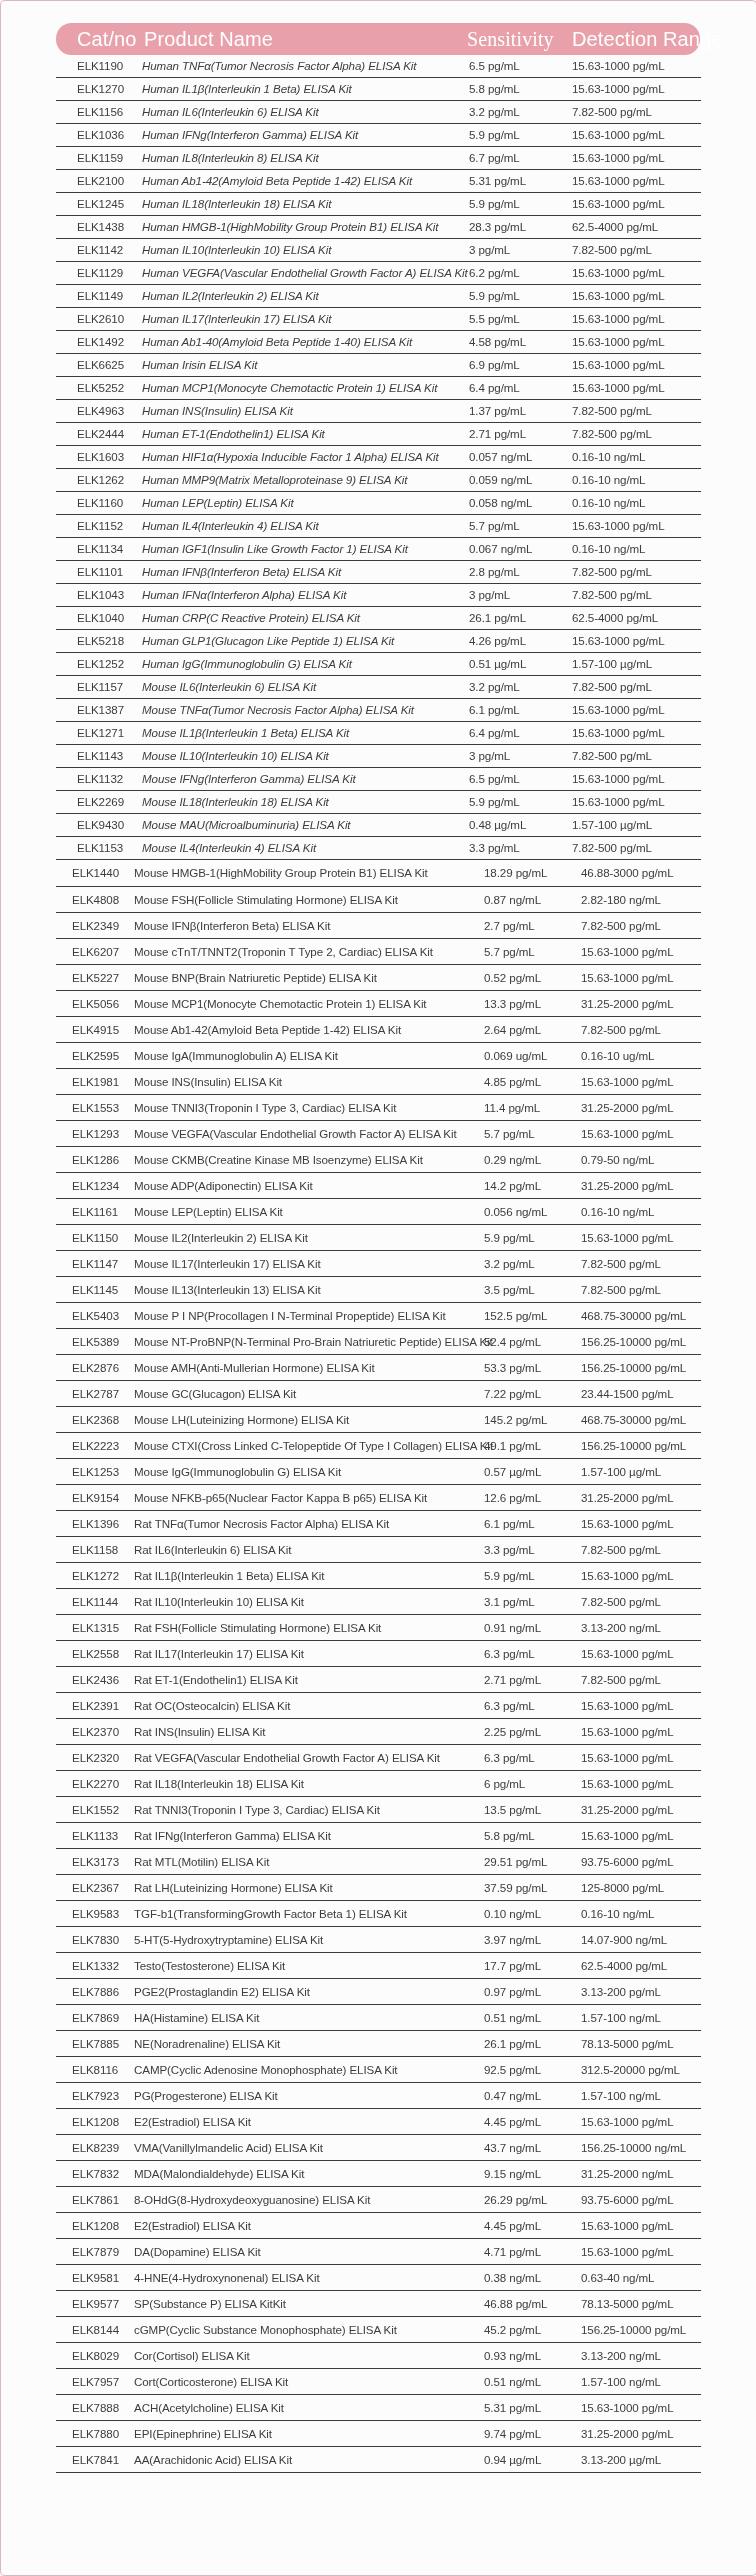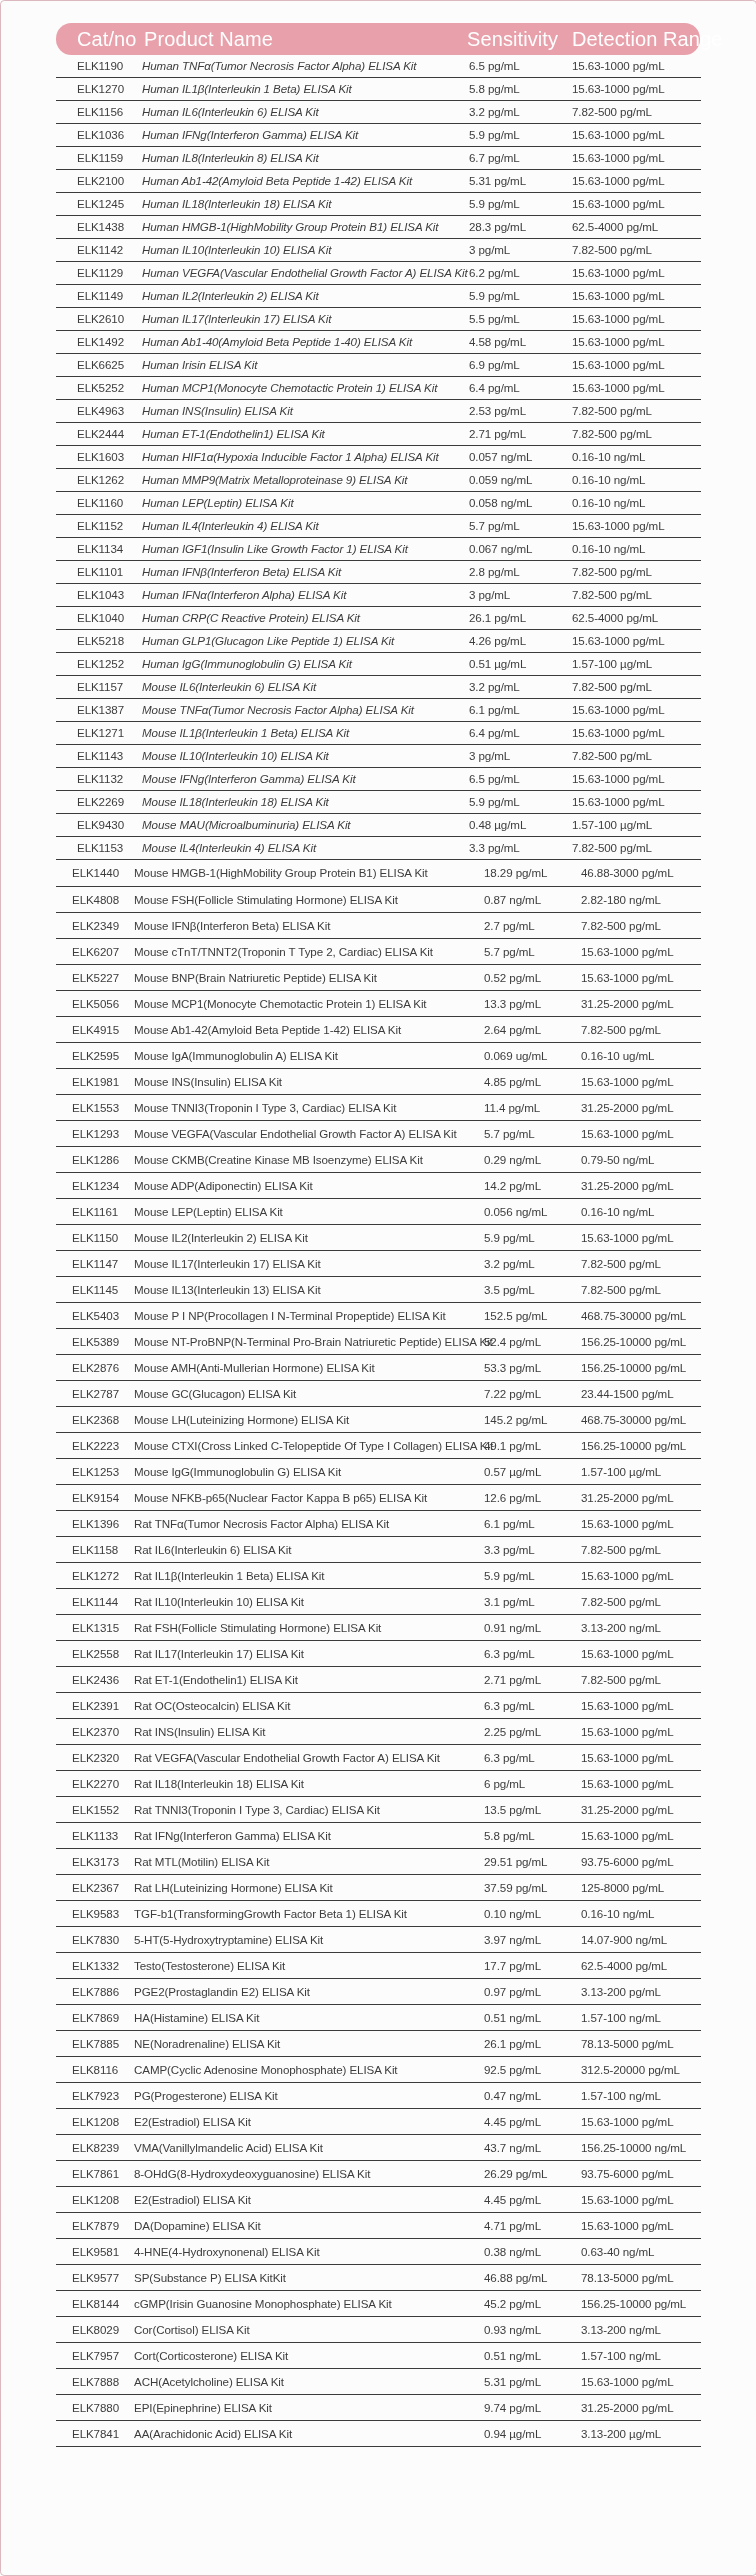--- a/index.html
+++ b/index.html
@@ -27,21 +27,21 @@
     letter-spacing: 0.1px;
   }
   .header-bar .hlabel {
     position: absolute;
     top: 50%;
     transform: translateY(-50%);
     white-space: nowrap;
   }
   .header-bar .h-cat  { left: 21px; }
   .header-bar .h-prod { left: 88px; }
-  .header-bar .h-sens { left: 411px; }
+  .header-bar .h-sens { left: 411px; font-family: Liberation Serif, serif; }
   .header-bar .h-det  { left: 516px; }
 
   .rows {
     margin: 0 56px 0 55px;
     width: 645px;
   }
 
   .row {
     position: relative;
     box-sizing: border-box;
@@ -169,21 +169,21 @@
   </div>
       <div class="row">
     <span class="cell-cat">ELK5252</span>
     <span class="cell-prod">Human MCP1(Monocyte Chemotactic Protein 1) ELISA Kit</span>
     <span class="cell-sens">6.4 pg/mL</span>
     <span class="cell-det">15.63-1000 pg/mL</span>
   </div>
       <div class="row">
     <span class="cell-cat">ELK4963</span>
     <span class="cell-prod">Human INS(Insulin) ELISA Kit</span>
-    <span class="cell-sens">2.53 pg/mL</span>
+    <span class="cell-sens">1.37 pg/mL</span>
     <span class="cell-det">7.82-500 pg/mL</span>
   </div>
       <div class="row">
     <span class="cell-cat">ELK2444</span>
     <span class="cell-prod">Human ET-1(Endothelin1) ELISA Kit</span>
     <span class="cell-sens">2.71 pg/mL</span>
     <span class="cell-det">7.82-500 pg/mL</span>
   </div>
       <div class="row">
     <span class="cell-cat">ELK1603</span>
@@ -589,20 +589,26 @@
     <span class="cell-sens">4.45 pg/mL</span>
     <span class="cell-det">15.63-1000 pg/mL</span>
   </div>
       <div class="row">
     <span class="cell-cat">ELK8239</span>
     <span class="cell-prod">VMA(Vanillylmandelic Acid) ELISA Kit</span>
     <span class="cell-sens">43.7 ng/mL</span>
     <span class="cell-det">156.25-10000 ng/mL</span>
   </div>
       <div class="row">
+    <span class="cell-cat">ELK7832</span>
+    <span class="cell-prod">MDA(Malondialdehyde) ELISA Kit</span>
+    <span class="cell-sens">9.15 ng/mL</span>
+    <span class="cell-det">31.25-2000 ng/mL</span>
+  </div>
+      <div class="row">
     <span class="cell-cat">ELK7861</span>
     <span class="cell-prod">8-OHdG(8-Hydroxydeoxyguanosine) ELISA Kit</span>
     <span class="cell-sens">26.29 pg/mL</span>
     <span class="cell-det">93.75-6000 pg/mL</span>
   </div>
       <div class="row">
     <span class="cell-cat">ELK1208</span>
     <span class="cell-prod">E2(Estradiol) ELISA Kit</span>
     <span class="cell-sens">4.45 pg/mL</span>
     <span class="cell-det">15.63-1000 pg/mL</span>
@@ -620,21 +626,21 @@
     <span class="cell-det">0.63-40 ng/mL</span>
   </div>
       <div class="row">
     <span class="cell-cat">ELK9577</span>
     <span class="cell-prod">SP(Substance P) ELISA KitKit</span>
     <span class="cell-sens">46.88 pg/mL</span>
     <span class="cell-det">78.13-5000 pg/mL</span>
   </div>
       <div class="row">
     <span class="cell-cat">ELK8144</span>
-    <span class="cell-prod">cGMP(Irisin Guanosine Monophosphate) ELISA Kit</span>
+    <span class="cell-prod">cGMP(Cyclic Substance Monophosphate) ELISA Kit</span>
     <span class="cell-sens">45.2 pg/mL</span>
     <span class="cell-det">156.25-10000 pg/mL</span>
   </div>
       <div class="row">
     <span class="cell-cat">ELK8029</span>
     <span class="cell-prod">Cor(Cortisol) ELISA Kit</span>
     <span class="cell-sens">0.93 ng/mL</span>
     <span class="cell-det">3.13-200 ng/mL</span>
   </div>
       <div class="row">

